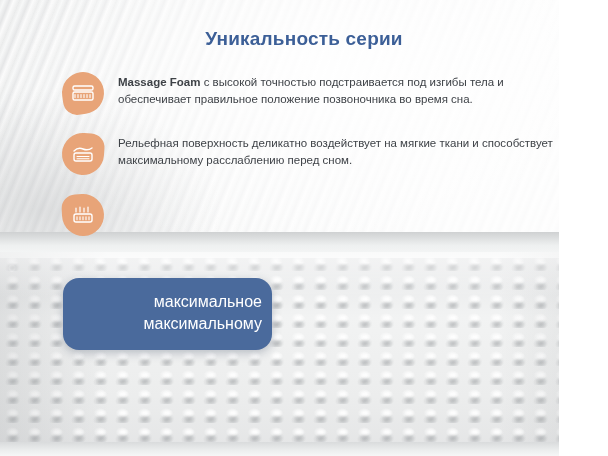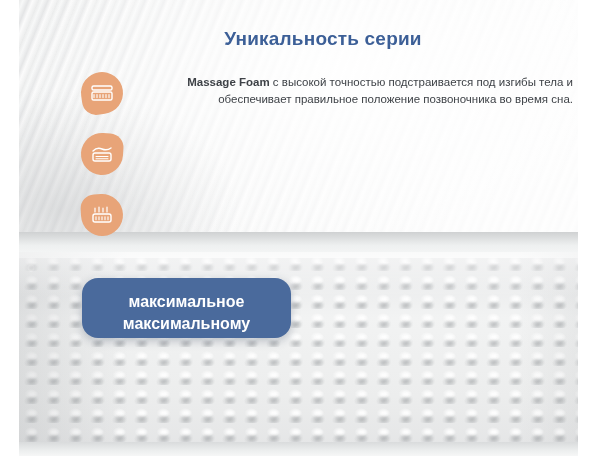--- a/index.html
+++ b/index.html
@@ -12,21 +12,20 @@
     font-family: "Liberation Sans", sans-serif;
     background: #ffffff;
     overflow: hidden;
   }
   .slide {
     position: relative;
     width: 559px;
     height: 456px;
     overflow: hidden;
     background: #bef264;
-    margin-left: 19px;
   }
 
   
   .bg-top {
     position: absolute;
     left: 0; top: 0;
     width: 608px; height: 250px;
     background:
       linear-gradient(115deg, rgba(255,255,255,0.0) 0%, rgba(255,255,255,0.55) 45%, rgba(255,255,255,0.85) 75%),
       repeating-linear-gradient(112deg,
@@ -105,21 +104,20 @@
     font-weight: bold;
     color: #3c5f97;
     letter-spacing: 0.2px;
   }
 
   
   .features {
     position: absolute;
     left: 62px; top: 70px;
     width: 492px;
-    text-align: right;
   }
   .feature {
     display: flex;
     align-items: flex-start;
     margin-bottom: 17px;
   }
   .icon-wrap {
     flex: 0 0 auto;
     width: 42px;
     height: 42px;
@@ -159,27 +157,27 @@
   }
   .feature-text b {
     font-weight: bold;
   }
 
   
   .badge {
     position: absolute;
     left: 63px; top: 278px;
     width: 189px;
-    padding: 13px 10px 3px;
+    padding: 13px 10px 15px;
     background: #4a6a9c;
     border-radius: 16px;
-    text-align: center;
+    text-align: right;
     color: #ffffff;
     font-size: 16px;
-    font-weight: bold;
+    font-weight: normal;
     line-height: 22px;
     box-shadow: 0 3px 10px rgba(40,55,80,0.28);
   }
 </style>
 </head>
 <body>
 
 <div class="slide">
 
   <div class="bg-top"></div>
@@ -213,20 +211,21 @@
       <div class="icon-wrap">
         <div class="icon-blob b2"></div>
         <div class="icon-glyph">
           <svg width="24" height="22" viewBox="0 0 24 22" aria-hidden="true">
             <path d="M3 8 Q7 4 12 6 Q17 8 21 5" fill="none" stroke="#ffffff" stroke-width="1.4" stroke-linecap="round"></path>
             <rect x="3" y="10" width="18" height="8" rx="2" fill="none" stroke="#ffffff" stroke-width="1.4"></rect>
             <path d="M6 13.5 H18 M6 15.8 H18" stroke="#ffffff" stroke-width="1.1" stroke-linecap="round"></path>
           </svg>
         </div>
       </div>
+      <div class="feature-text">Рельефная поверхность деликатно воздействует  на мягкие ткани и способствует максимальному расслаблению перед сном.</div>
     </div>
 
     <div class="feature">
       <div class="icon-wrap">
         <div class="icon-blob b3"></div>
         <div class="icon-glyph">
           <svg width="24" height="22" viewBox="0 0 24 22" aria-hidden="true">
             <path d="M5 4 L5 8 M9 3 L9 8 M13 4 L13 8 M17 3 L17 8" stroke="#ffffff" stroke-width="1.2" stroke-linecap="round"></path>
             <rect x="3" y="10" width="18" height="8" rx="2" fill="none" stroke="#ffffff" stroke-width="1.4"></rect>
             <path d="M6 12.8 L6 15.8 M9 12.8 L9 15.8 M12 12.8 L12 15.8 M15 12.8 L15 15.8 M18 12.8 L18 15.8" stroke="#ffffff" stroke-width="1.1" stroke-linecap="round"></path>

